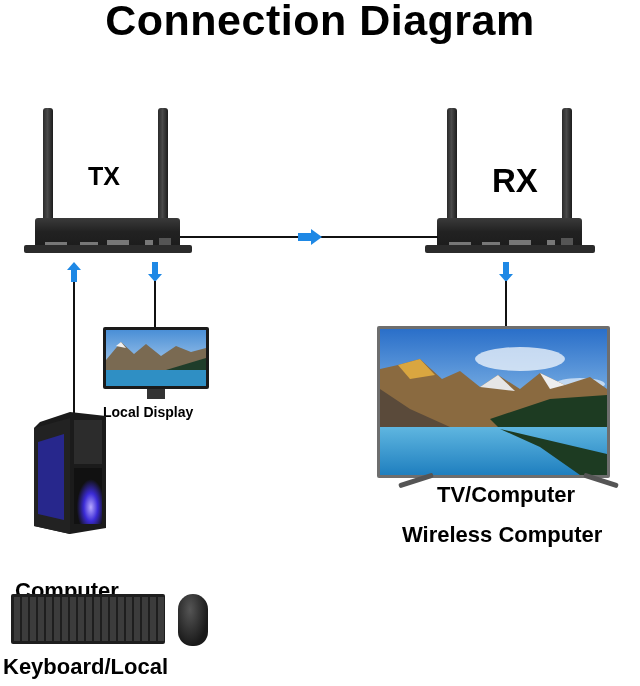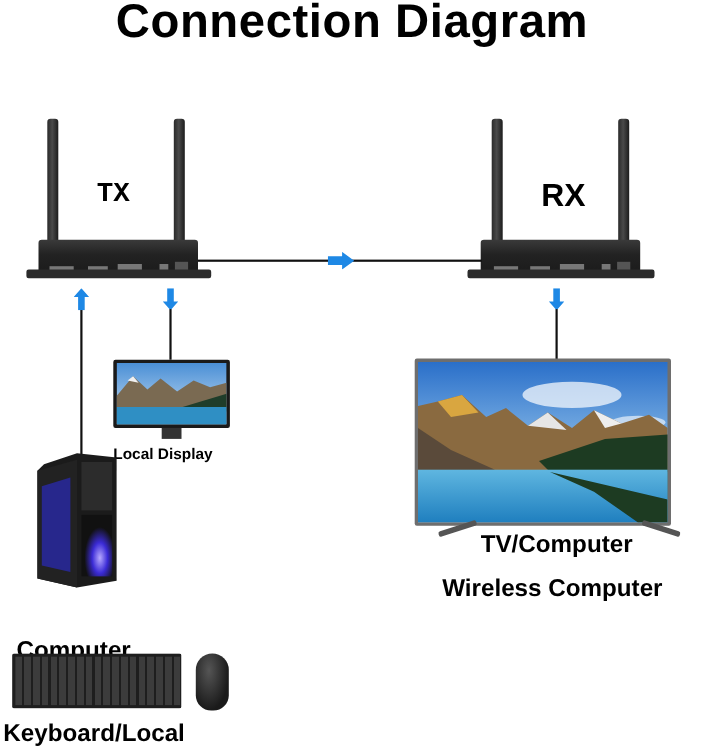--- a/index.html
+++ b/index.html
@@ -14,35 +14,35 @@
   .port { background:#777; height:4px; position:absolute; }
 </style>
 </head>
 <body>
 
 <div class="abs title">Connection Diagram</div>
 
 <div>
   <div class="abs antenna" style="left:43px;top:108px;height:115px;"></div>
   <div class="abs antenna" style="left:158px;top:108px;height:115px;"></div>
-  <div class="abs lbl" style="left:88px;top:162px;font-size:25px;font-family:Liberation Mono, monospace;">TX</div>
+  <div class="abs lbl" style="left:88px;top:162px;font-size:25px;">TX</div>
   <div class="abs box" style="left:35px;top:218px;width:145px;height:34px;">
     <div class="port" style="left:10px;top:24px;width:22px;"></div>
     <div class="port" style="left:45px;top:24px;width:18px;"></div>
     <div class="port" style="left:72px;top:22px;width:22px;height:6px;"></div>
     <div class="port" style="left:110px;top:22px;width:8px;height:6px;"></div>
     <div class="port" style="left:124px;top:20px;width:12px;height:8px;background:#555;"></div>
   </div>
   <div class="abs flange" style="left:24px;top:245px;width:168px;"></div>
 </div>
 
 <div>
   <div class="abs antenna" style="left:447px;top:108px;height:115px;"></div>
   <div class="abs antenna" style="left:562px;top:108px;height:115px;"></div>
-  <div class="abs lbl" style="left:492px;top:162px;font-size:29px;">RX</div>
+  <div class="abs lbl" style="left:492px;top:162px;font-size:33px;">RX</div>
   <div class="abs box" style="left:437px;top:218px;width:145px;height:34px;">
     <div class="port" style="left:12px;top:24px;width:22px;"></div>
     <div class="port" style="left:45px;top:24px;width:18px;"></div>
     <div class="port" style="left:72px;top:22px;width:22px;height:6px;"></div>
     <div class="port" style="left:110px;top:22px;width:8px;height:6px;"></div>
     <div class="port" style="left:124px;top:20px;width:12px;height:8px;background:#555;"></div>
   </div>
   <div class="abs flange" style="left:425px;top:245px;width:170px;"></div>
 </div>
 

